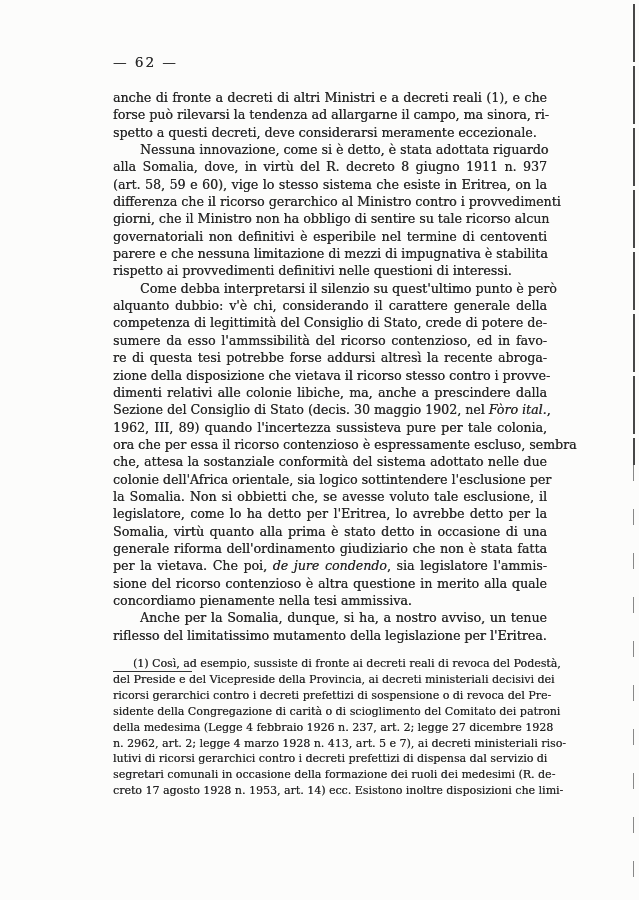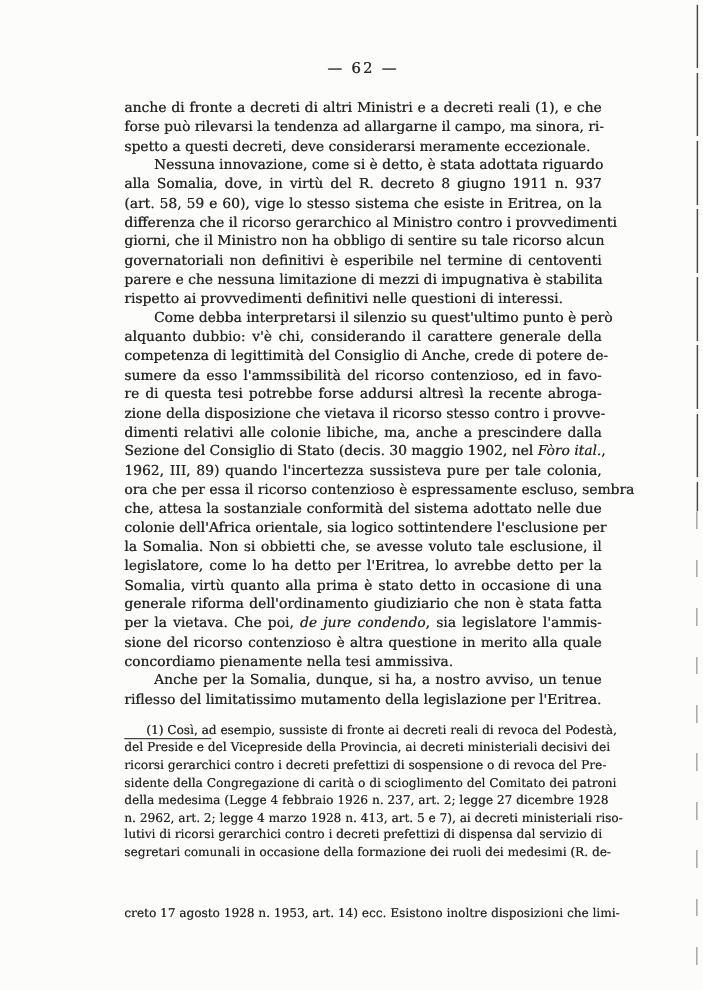--- a/index.html
+++ b/index.html
@@ -8,21 +8,20 @@
     width: 639px;
     height: 900px;
     background: #fcfcfb;
     overflow: hidden;
     font-family: "DejaVu Serif", "Liberation Serif", serif;
     color: #242424;
   }
   .pageno {
     position: absolute;
     left: 113px; top: 54px; width: 434px;
-    text-align: center;
     font-size: 13.5px;
     letter-spacing: 2px;
     color: #2a2a2a;
     text-shadow: 0.3px 0 0 rgba(30,30,30,.75);
   }
   .body-text {
     position: absolute;
     left: 113px; top: 89px; width: 434px;
     font-size: 12.6px;
     line-height: 17.35px;
@@ -47,21 +46,21 @@
     left: 113px; top: 656px; width: 434px;
     font-size: 11px;
     line-height: 15.9px;
     text-shadow: 0.25px 0 0 rgba(30,30,30,.65);
   }
   .fl {
     text-align: justify;
     text-align-last: justify;
     white-space: nowrap;
   }
-  .fl.last { text-align-last: left; margin-top: 40px; }
+  .fl.last { text-align-last: left; }
   .fl.indent { text-indent: 20px; }
   .edge-line-top {
     position: absolute;
     left: 633px; top: 4px; width: 1.6px; height: 461px;
     background: #474747;
     -webkit-mask: repeating-linear-gradient(to bottom, #000 0 58px, transparent 58px 62px);
             mask: repeating-linear-gradient(to bottom, #000 0 58px, transparent 58px 62px);
   }
   .edge-line-bottom {
     position: absolute;
@@ -90,21 +89,21 @@
         <div class="bl"><span>(art. 58, 59 e 60), vige lo stesso sistema che esiste in Eritrea, on la</span></div>
         <div class="bl"><span>differenza che il ricorso gerarchico al Ministro contro i provvedimenti</span></div>
         <div class="bl"><span>giorni, che il Ministro non ha obbligo di sentire su tale ricorso alcun</span></div>
         <div class="bl"><span>governatoriali non definitivi è esperibile nel termine di centoventi</span></div>
         <div class="bl"><span>parere e che nessuna limitazione di mezzi di impugnativa è stabilita</span></div>
         <div class="bl last"><span>rispetto ai provvedimenti definitivi nelle questioni di interessi.</span></div>
       </div>
       <div class="para">
         <div class="bl indent"><span>Come debba interpretarsi il silenzio su quest'ultimo punto è però</span></div>
         <div class="bl"><span>alquanto dubbio: v'è chi, considerando il carattere generale della</span></div>
-        <div class="bl"><span>competenza di legittimità del Consiglio di Anche, crede di potere de-</span></div>
+        <div class="bl"><span>competenza di legittimità del Consiglio di Stato, crede di potere de-</span></div>
         <div class="bl"><span>sumere da esso l'ammssibilità del ricorso contenzioso, ed in favo-</span></div>
         <div class="bl"><span>re di questa tesi potrebbe forse addursi altresì la recente abroga-</span></div>
         <div class="bl"><span>zione della disposizione che vietava il ricorso stesso contro i provve-</span></div>
         <div class="bl"><span>dimenti relativi alle colonie libiche, ma, anche a prescindere dalla</span></div>
         <div class="bl"><span>Sezione del Consiglio di Stato (decis. 30 maggio 1902, nel </span><span class="it">Fòro ital.</span><span>,</span></div>
         <div class="bl"><span>1962, III, 89) quando l'incertezza sussisteva pure per tale colonia,</span></div>
         <div class="bl"><span>ora che per essa il ricorso contenzioso è espressamente escluso, sembra</span></div>
         <div class="bl"><span>che, attesa la sostanziale conformità del sistema adottato nelle due</span></div>
         <div class="bl"><span>colonie dell'Africa orientale, sia logico sottintendere l'esclusione per</span></div>
         <div class="bl"><span>la Somalia. Non si obbietti che, se avesse voluto tale esclusione, il</span></div>

